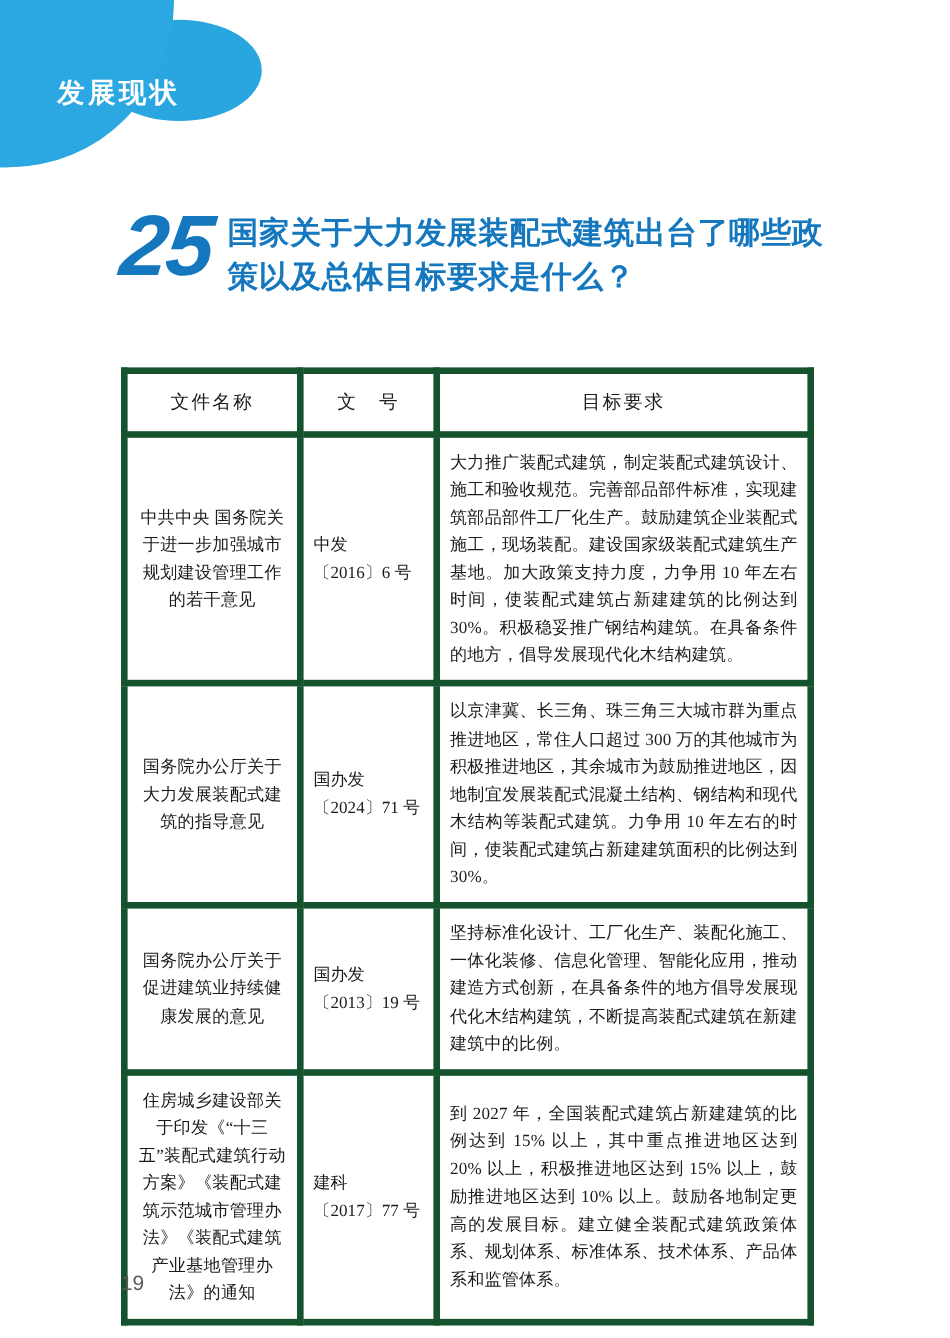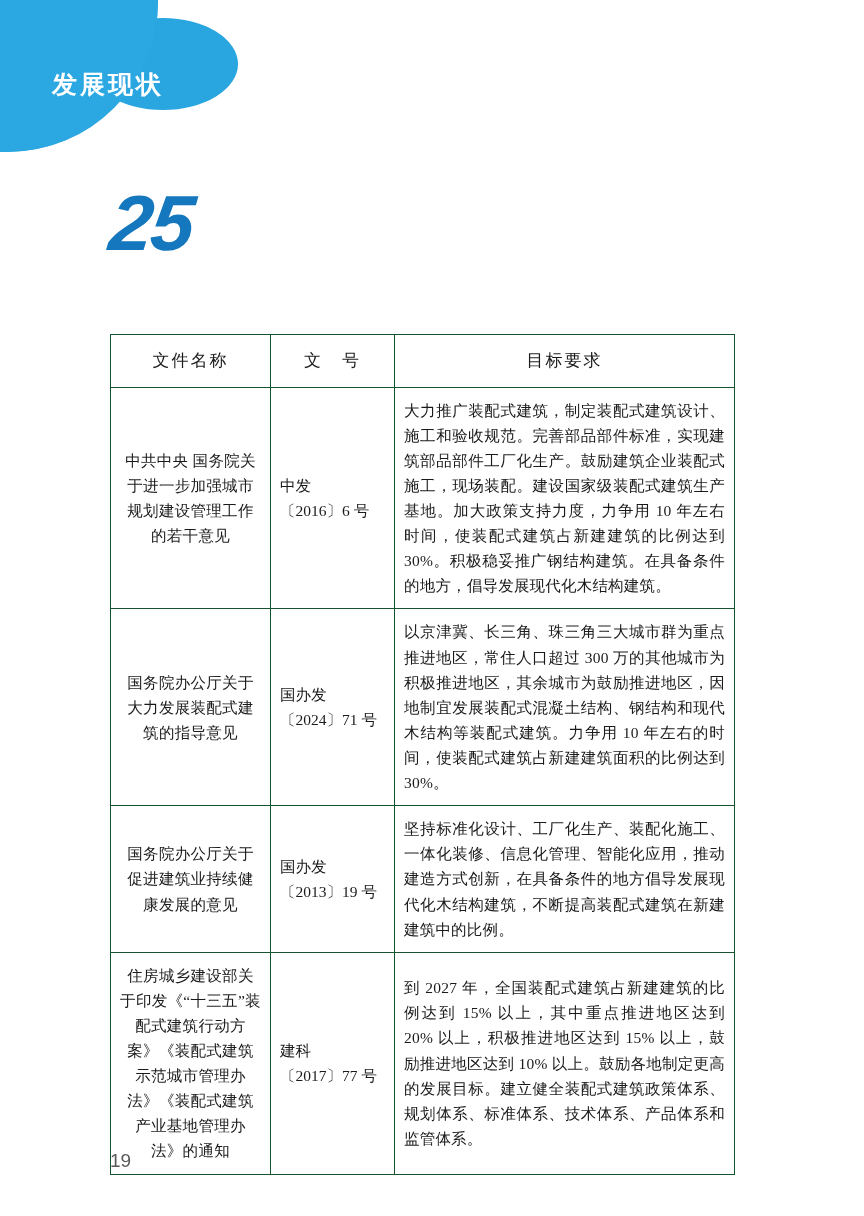--- a/index.html
+++ b/index.html
@@ -99,21 +99,21 @@
   table.doc-table {
     position: absolute;
     left: 110px;
     top: 334px;
     width: 624px;
     border-collapse: collapse;
     table-layout: fixed;
   }
   table.doc-table th,
   table.doc-table td {
-    border: 1px solid #14532d;
+    border: 6px solid #14532d;
     vertical-align: middle;
     padding: 10px 9px;
     font-size: 15.5px;
     line-height: 1.62;
     color: #1a1a1a;
     font-family: "Liberation Serif", serif;
   }
   table.doc-table th {
     text-align: center;
     font-weight: normal;
@@ -136,38 +136,39 @@
   td.req-cell {
     text-align: justify;
     text-justify: inter-ideograph;
     letter-spacing: 0.2px;
   }
 
   
   .page-number {
     position: absolute;
     left: 110px;
-    bottom: 44px;
+    bottom: 37px;
     font-size: 19px;
     color: #58595b;
     font-family: "Liberation Sans", sans-serif;
     text-align: center;
   }
 </style>
 </head>
 <body>
 
 <div class="header-blob-wrap">
   <div class="blob-small"></div>
   <div class="blob-large"></div>
 </div>
 <div class="section-tag">发展现状</div>
 
 <div class="title-row">
   <div class="q-number">25</div>
+  <div class="q-title">国家关于大力发展装配式建筑出台了哪些政策以及总体目标要求是什么？</div>
 </div>
 
 <table class="doc-table">
   <colgroup>
     <col class="c1">
       <col class="c2">
       <col class="c3">
   </colgroup>
   <thead>
     <tr>

